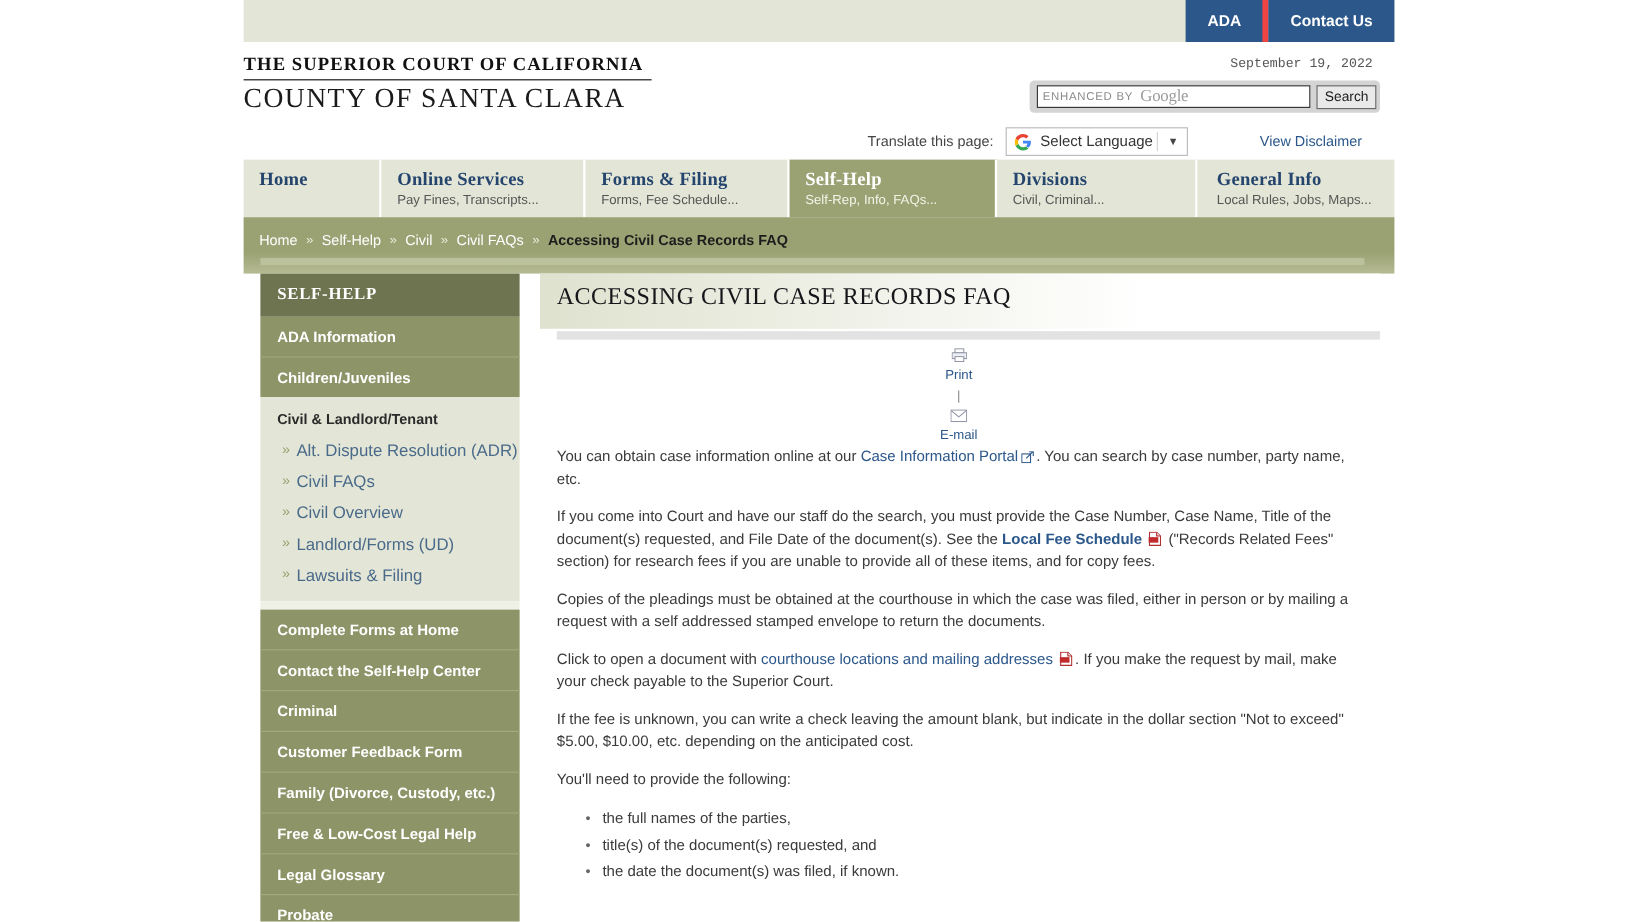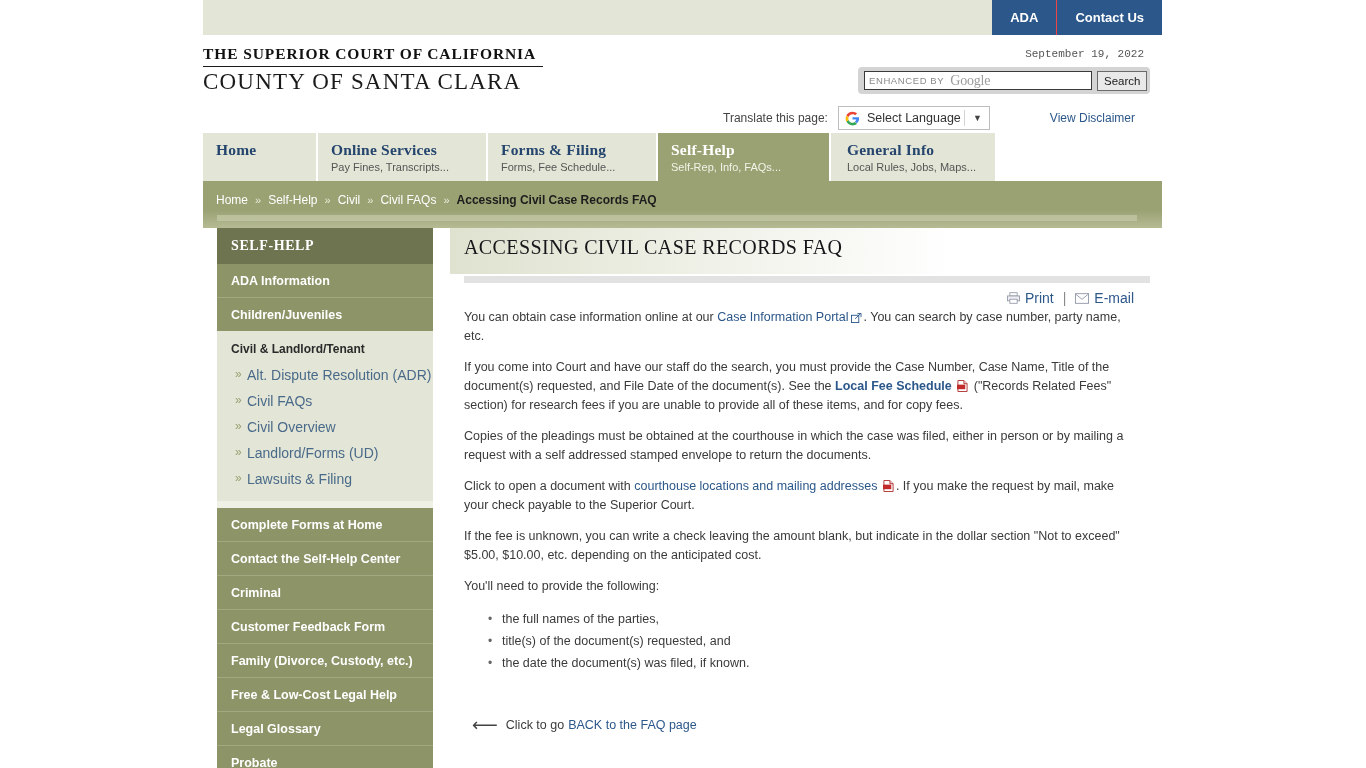--- a/index.html
+++ b/index.html
@@ -37,21 +37,21 @@
   .topbtn {
     background: #2b578a;
     color: #ffffff;
     font-size: 13px;
     font-weight: bold;
     font-family: "Liberation Sans", sans-serif;
     display: flex; align-items: center; justify-content: center;
     padding: 0 18px;
     height: 35px;
     cursor: pointer;
-    border-right: 1px solid #ef4444;
+    border-right: 5px solid #ef4444;
   }
   .topbtn:last-child { border-right: none; text-align: center; }
 
   
   .masthead {
     position: absolute; left: 0; top: 35px;
     width: 959px; height: 98px;
     background: #ffffff;
   }
   .logo {
@@ -283,23 +283,23 @@
   .title-rule {
     margin-left: 14px;
     width: 686px; height: 7px;
     background: #e2e2e2;
     margin-top: 2px;
   }
   .tools {
     margin-top: 7px;
     padding-right: 2px;
     text-align: right;
-    font-size: 14px;
+    font-size: 11px;
     color: #2b578a;
-    display: flex; justify-content: flex-end; align-items: center; gap: 5px;
+    display: flex; justify-content: flex-end; align-items: center; gap: 5px; flex-direction: column;
   }
   .tool-link { color: #2b578a; cursor: pointer; }
   .tool-div { color: #8a8a8a; margin: 0 4px; }
   .ico { display: inline-block; vertical-align: middle; }
   .body-col { padding-left: 14px; padding-right: 14px; }
   p.para {
     margin: 0 0 12px 0;
     font-size: 12.5px;
     line-height: 19px;
     color: #3a3a3a;
@@ -393,20 +393,24 @@
           <div class="nav-t">Online Services</div>
           <div class="nav-s">Pay Fines, Transcripts...</div>
         </div>
         <div class="navitem" style="width: 170px;">
           <div class="nav-t">Forms &amp; Filing</div>
           <div class="nav-s">Forms, Fee Schedule...</div>
         </div>
         <div class="navitem active" style="width: 173px;">
           <div class="nav-t">Self-Help</div>
           <div class="nav-s">Self-Rep, Info, FAQs...</div>
+        </div>
+        <div class="navitem" style="width: 167px;">
+          <div class="nav-t">Divisions</div>
+          <div class="nav-s">Civil, Criminal...</div>
         </div>
         <div class="navitem" style="width: 164px;">
           <div class="nav-t">General Info</div>
           <div class="nav-s">Local Rules, Jobs, Maps...</div>
         </div>
       </div>
 
     <div class="crumbband">
       <div class="crumbs" id="crumbs">
           <span class="crumb">Home</span>

